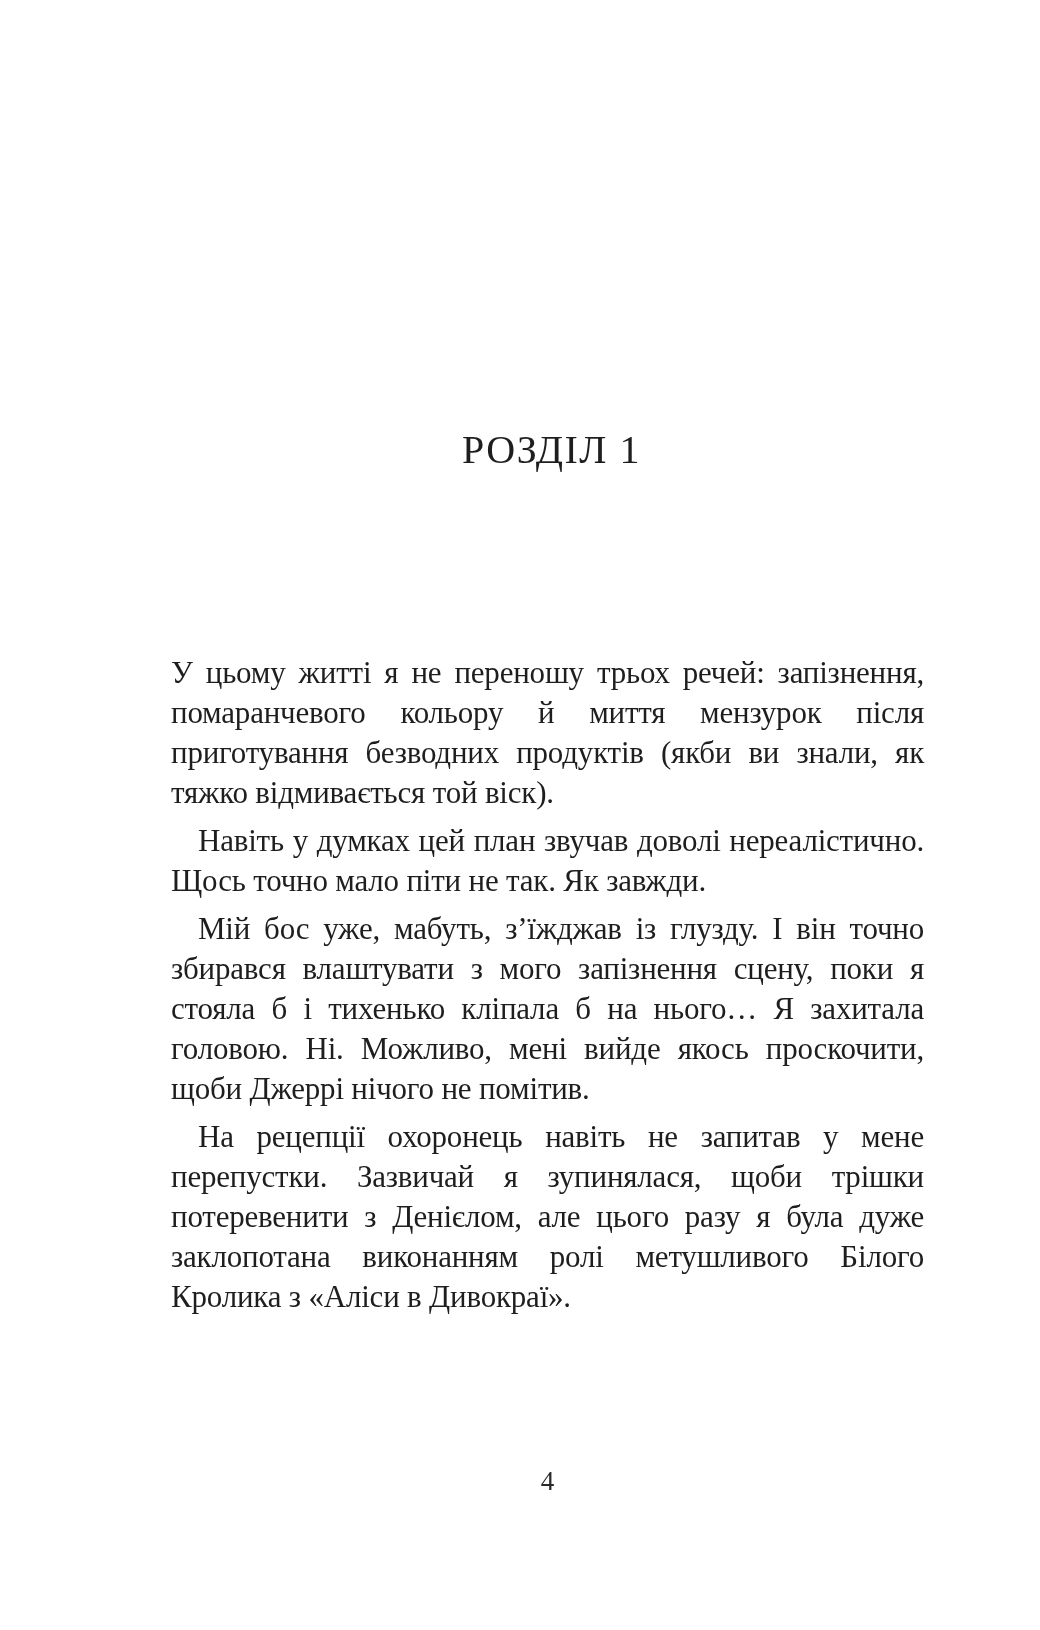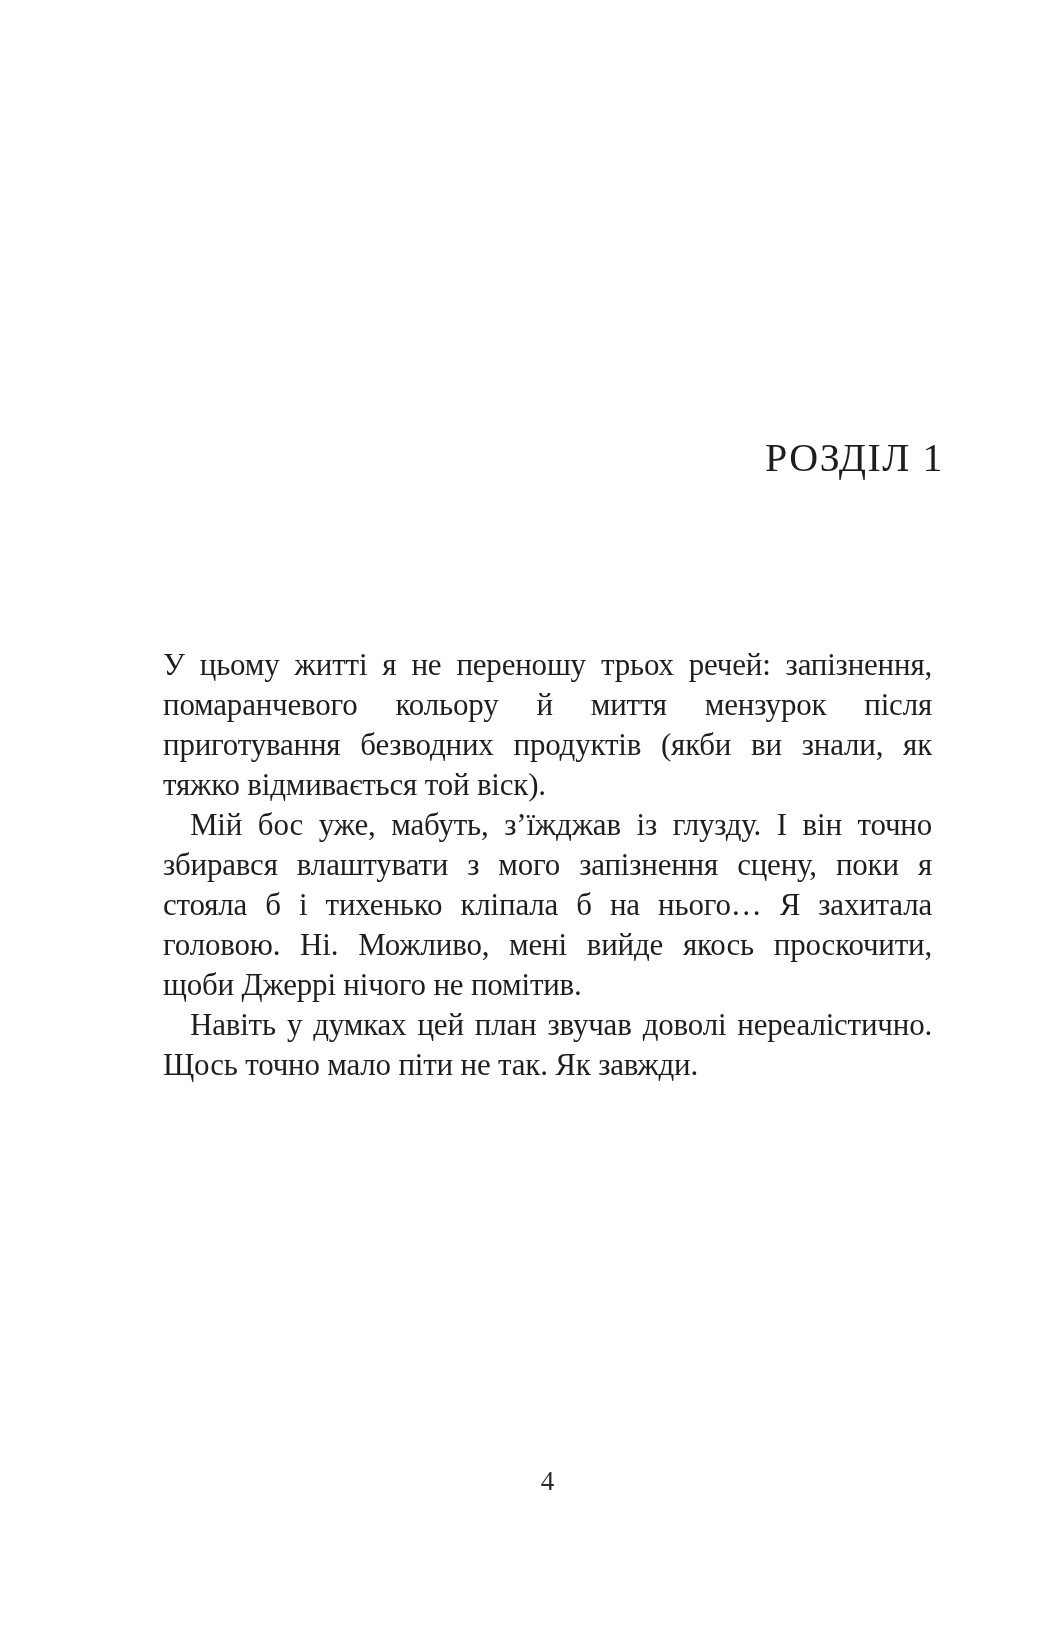--- a/index.html
+++ b/index.html
@@ -14,39 +14,39 @@
     background: #ffffff;
     font-family: "Liberation Serif", "DejaVu Serif", serif;
     color: #1e1e1e;
     overflow: hidden;
   }
   .chapter-title {
     position: absolute;
     top: 422px;
     left: 163px;
     width: 769px;
-    margin: 12px;
-    text-align: right;
+    margin: 4px;
+    text-align: center;
     font-size: 40px;
     font-weight: 400;
     letter-spacing: 1.5px;
     white-space: nowrap;
   }
   .text-block {
     position: absolute;
     top: 645px;
     left: 163px;
     width: 769px;
     text-align: justify;
     font-size: 31px;
     line-height: 40px;
     letter-spacing: -0.2px;
   }
   .para {
-    margin: 0;
+    margin: 8px;
     padding: 0;
   }
   .para.indented {
     text-indent: 27px;
   }
   .page-number {
     position: absolute;
     top: 1466px;
     left: 163px;
     width: 769px;
@@ -56,18 +56,19 @@
   }
 </style>
 </head>
 <body>
 
 <div class="page">
   <h1 class="chapter-title">РОЗДІЛ 1</h1>
 
   <div class="text-block">
       <p class="para">У цьому житті я не переношу трьох речей: запізнення, помаранчевого кольору й миття мензурок після приготування безводних продуктів (якби ви знали, як тяжко відмивається той віск).</p>
+      <p class="para indented">Навіть у думках цей план звучав доволі нереалістично. Щось точно мало піти не так. Як завжди.</p>
       <p class="para indented">Мій бос уже, мабуть, з’їжджав із глузду. І він точно збирався влаштувати з мого запізнення сцену, поки я стояла б і тихенько кліпала б на нього… Я захитала головою. Ні. Можливо, мені вийде якось проскочити, щоби Джеррі нічого не помітив.</p>
-      <p class="para indented">Навіть у думках цей план звучав доволі нереалістично. Щось точно мало піти не так. Як завжди.</p>
+      <p class="para indented">На рецепції охоронець навіть не запитав у мене перепустки. Зазвичай я зупинялася, щоби трішки потеревенити з Денієлом, але цього разу я була дуже заклопотана виконанням ролі метушливого Білого Кролика з «Аліси в Дивокраї».</p>
     </div>
 
   <div class="page-number">4</div>
 </div>
 
 </body></html>

